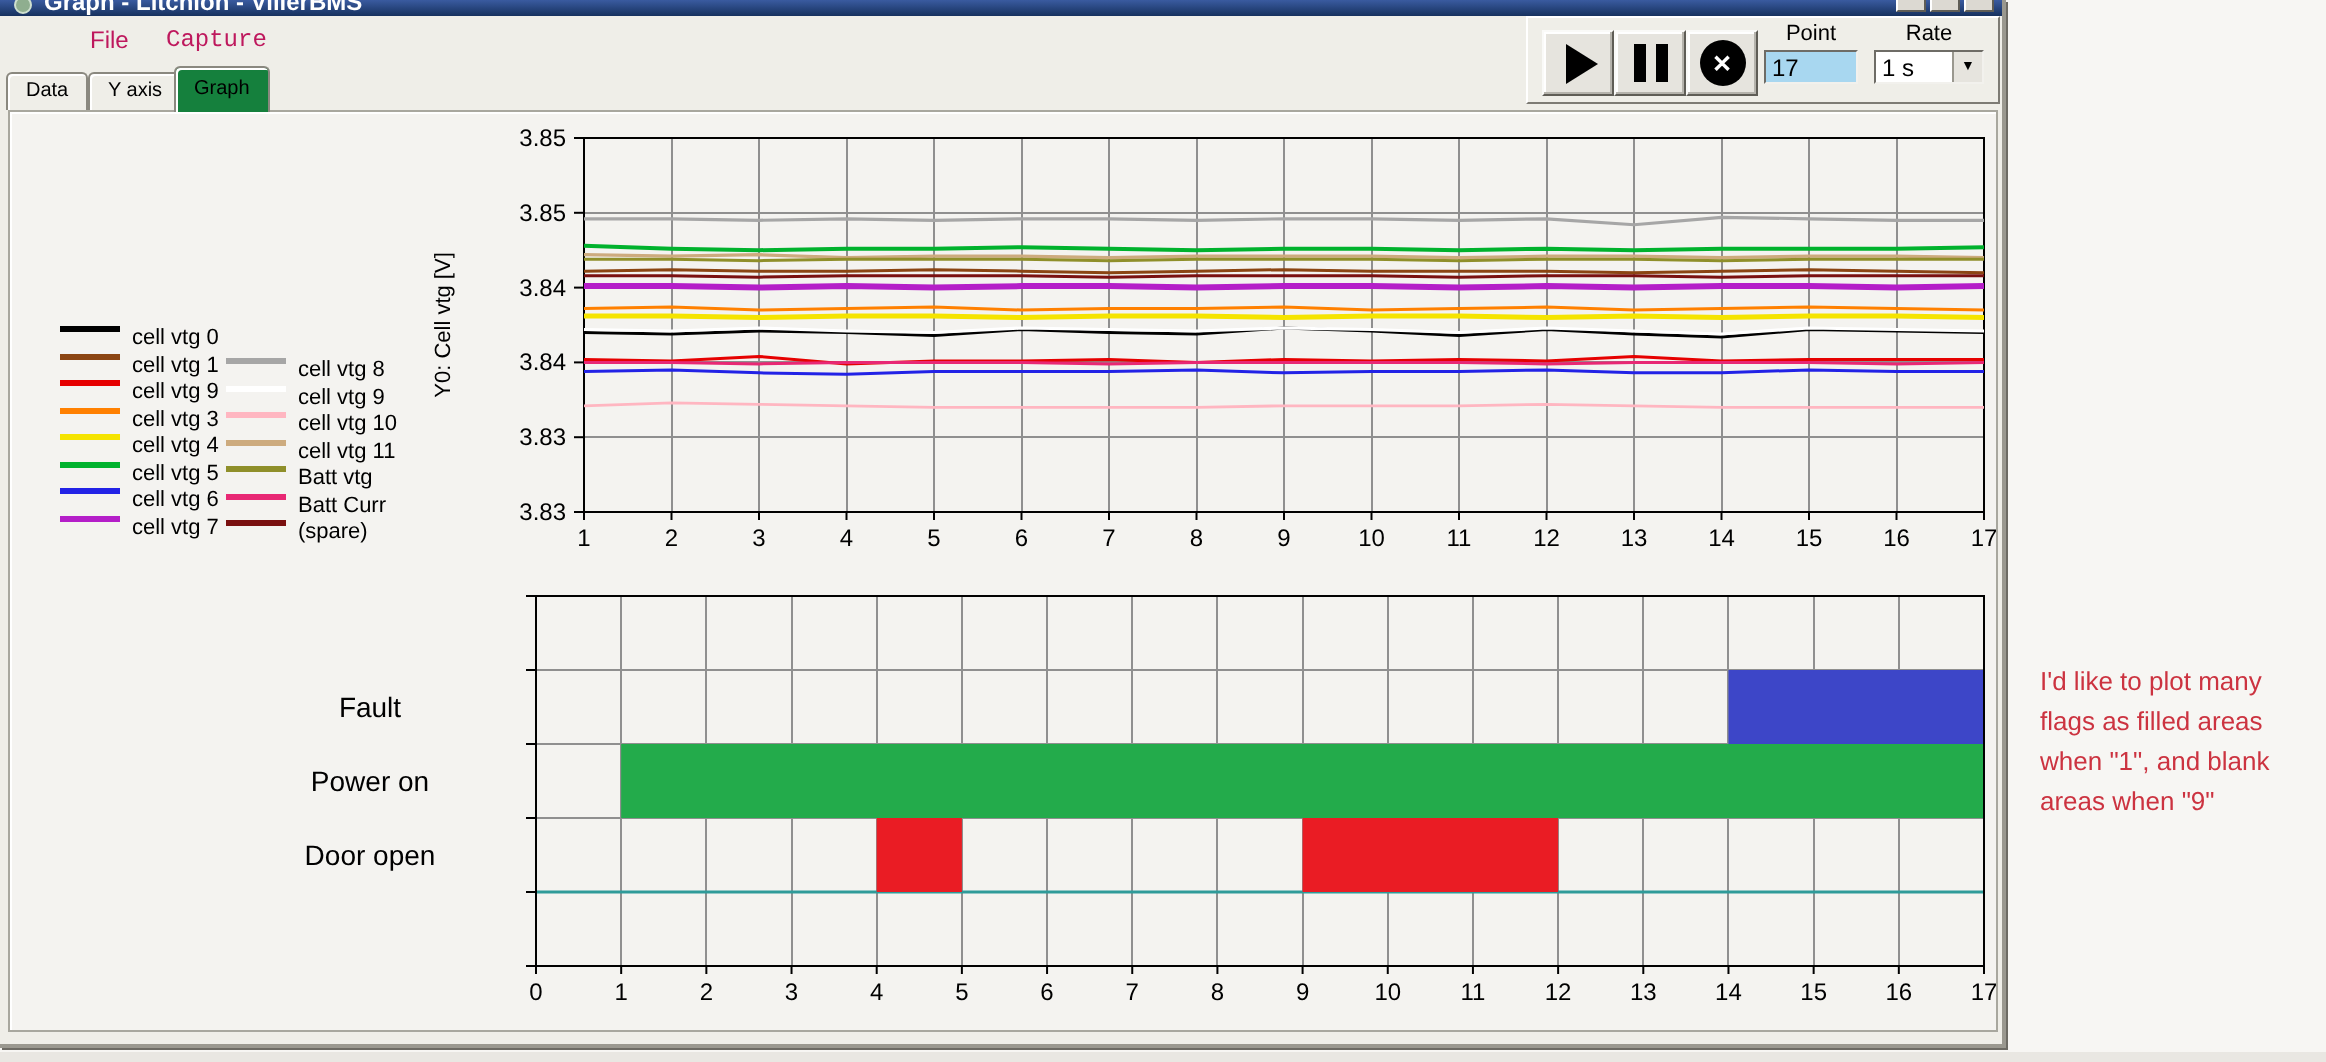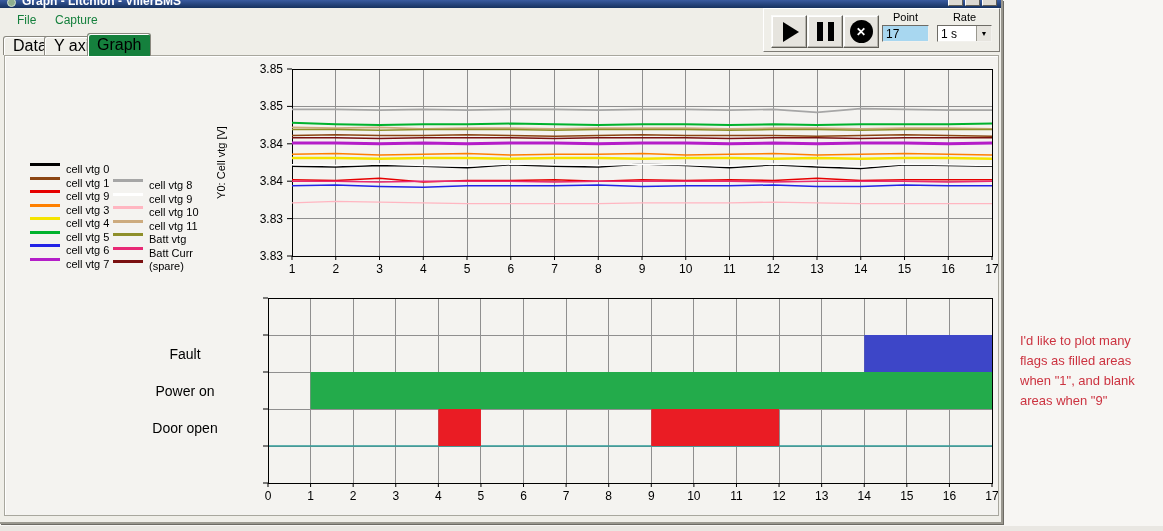--- a/index.html
+++ b/index.html
@@ -14,21 +14,21 @@
             background:linear-gradient(to bottom,#3a5ba0,#16315e);}
   .titlebar .title-text{position:absolute;left:22px;top:-6px;color:#fff;
             font-weight:bold;font-size:12px;white-space:nowrap;}
   .app-icon{position:absolute;left:7px;top:-2px;width:9px;height:9px;border-radius:50%;
             background:#8fae8f;border:1px solid #cfe0cf;}
   .win-btns{position:absolute;right:4px;top:-7px;display:flex;gap:2px;}
   .win-btn{width:15px;height:13px;background:#dcd9d2;border:1px solid;
            border-color:#ffffff #5f5d56 #5f5d56 #ffffff;}
   .menubar{position:absolute;left:0;top:8px;width:760px;height:24px;}
   .menu-item{position:absolute;top:0;height:24px;line-height:24px;padding:0 7px;
-             font-size:12px;color:#15803d;cursor:default;}
+             font-size:12px;color:#be185d;cursor:default;margin-left:28px;}
   
   .toolbar{position:absolute;left:763px;top:8px;width:237px;height:44px;background:#efeee8;
            border:1px solid;border-color:#ffffff #7d7b74 #7d7b74 #ffffff;}
   .tool-btn{position:absolute;top:6px;width:36px;height:33px;background:#e6e4de;
             border:1px solid;border-color:#fafaf8 #5f5d56 #5f5d56 #fafaf8;
             box-shadow:inset -1px -1px 0 #b5b3ac,inset 1px 1px 0 #ffffff;
             display:flex;align-items:center;justify-content:center;cursor:pointer;}
   .icon-play{width:0;height:0;border-left:16px solid #000;
              border-top:10px solid transparent;border-bottom:10px solid transparent;margin-left:3px;}
   .icon-pause{display:flex;gap:5px;}
@@ -42,21 +42,21 @@
                font-family:"Liberation Sans",sans-serif;font-size:12px;padding:0 0 0 3px;color:#000;}
   .combo{position:absolute;left:173px;top:16px;width:55px;height:17px;background:#fff;
          border:1px solid;border-color:#6e6c66 #f2f1ed #f2f1ed #6e6c66;
          font-size:12px;display:flex;align-items:flex-end;cursor:pointer;}
   .combo .combo-value{flex:1;padding-left:3px;}
   .combo .combo-btn{width:15px;height:100%;background:#e6e4de;border-left:1px solid #9a988f;
          display:flex;align-items:center;justify-content:center;font-size:7px;color:#000;}
   
   .tab{position:absolute;height:19px;top:36px;background:#efeee8;z-index:1;
        border:1px solid #8a887f;border-bottom:none;border-radius:3px 3px 0 0;
-       font-size:16px;line-height:18px;padding:0 9px;cursor:pointer;
+       font-size:10px;line-height:18px;padding:0 9px;cursor:pointer;
        box-shadow:inset 1px 1px 0 #ffffff;}
   .tab.active{top:33px;height:23px;line-height:21px;background:#15803d;z-index:6;}
   
   .panel{position:absolute;left:4px;top:55px;width:995px;height:461px;background:#f4f3f0;
          border:1px solid #a8a79e;box-shadow:inset 1px 1px 0 #ffffff;z-index:5;}
   .panel svg{position:absolute;left:0;top:0;}
   svg text{font-family:"Liberation Sans",sans-serif;fill:#000;}
   
   .legend-col{position:absolute;top:107px;}
   #legend-col-1{left:25px;}
@@ -81,21 +81,21 @@
       <span class="title-text">Graph - Litchion - VillerBMS</span>
       <span class="win-btns">
         <span class="win-btn"></span>
         <span class="win-btn"></span>
         <span class="win-btn"></span>
       </span>
     </div>
 
     <div class="menubar">
       <span class="menu-item" style="left:10px;">File</span>
-      <span class="menu-item" style="left:48px;">Capture</span>
+      <span class="menu-item" style="left:48px;font-family:Liberation Mono, monospace;">Capture</span>
     </div>
 
     <div class="toolbar">
       <div class="tool-btn" style="left:7px;">
         <span class="icon-play"></span>
       </div>
       <div class="tool-btn" style="left:43px;">
         <span class="icon-pause">
             <i></i>
             <i></i>

